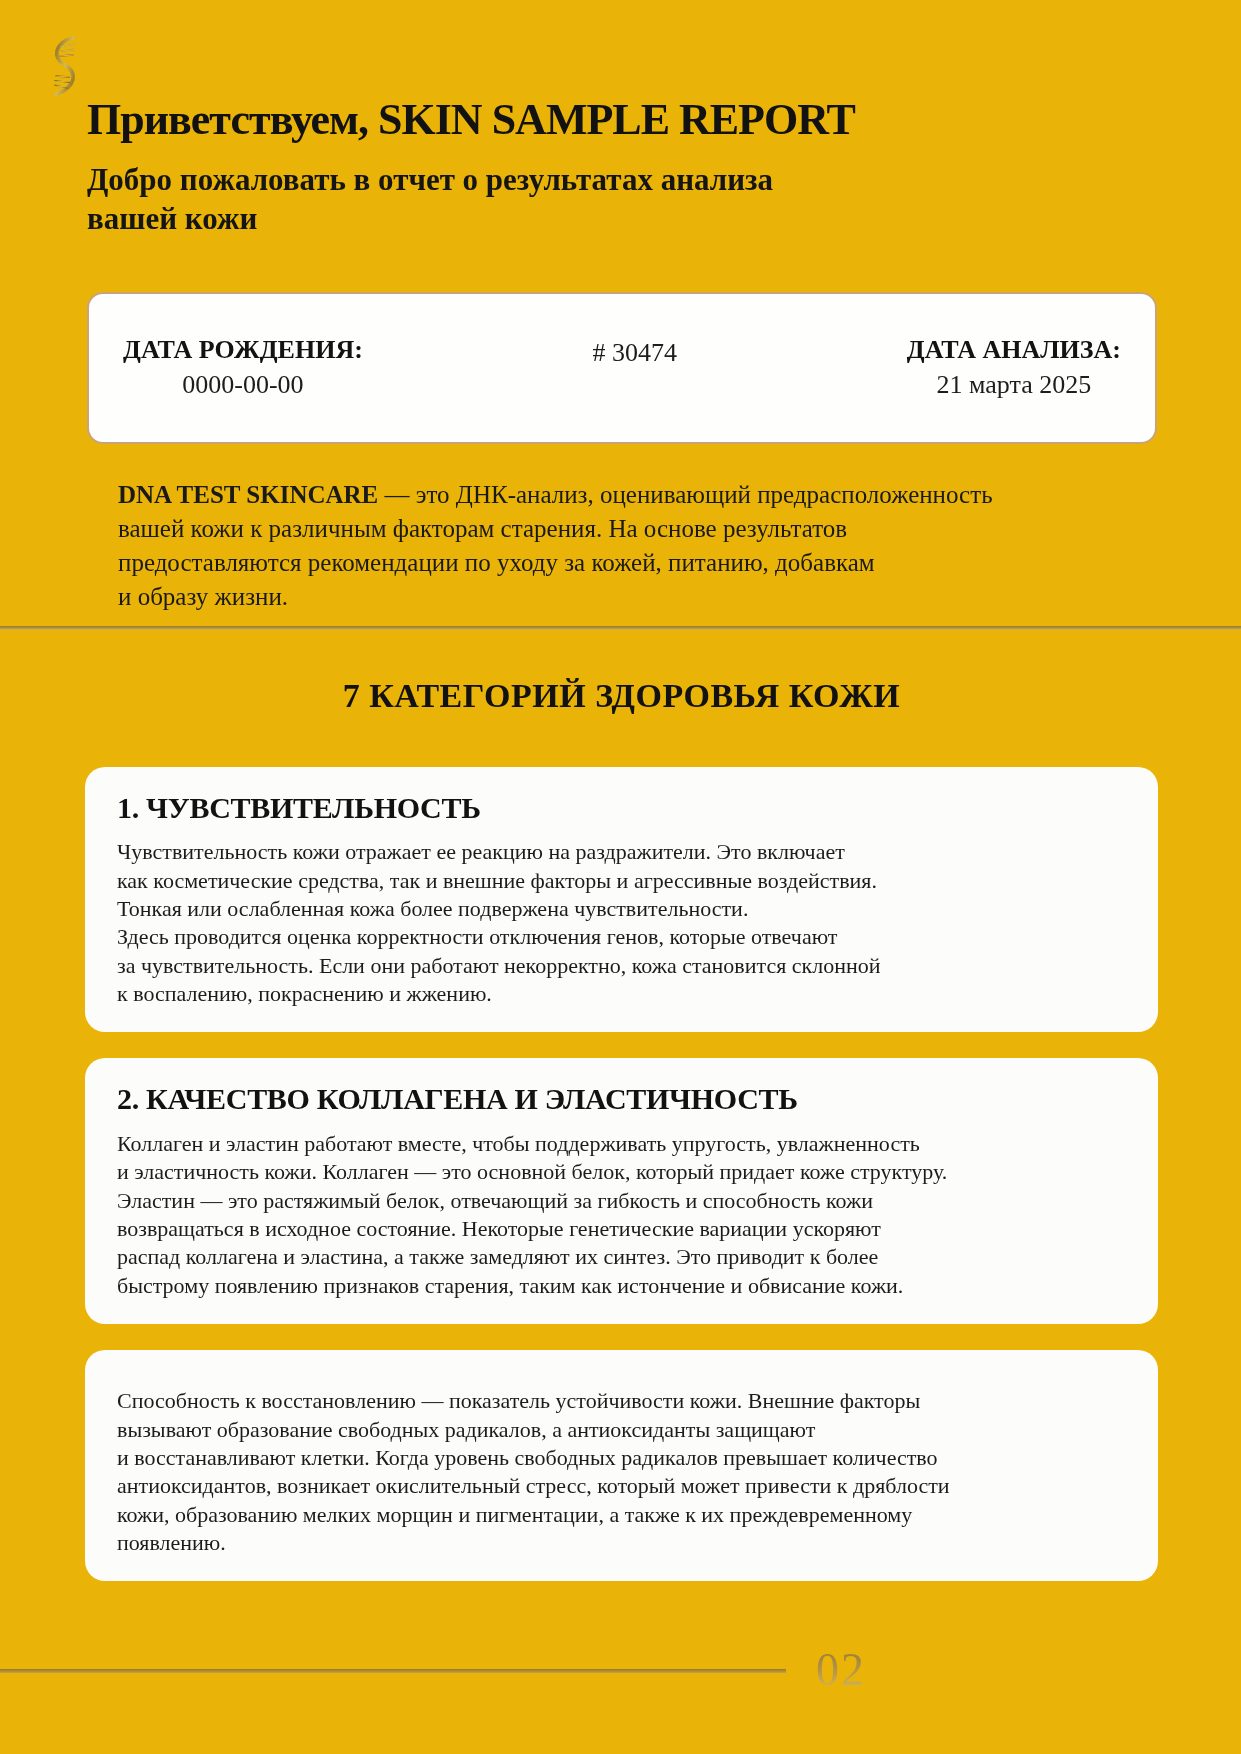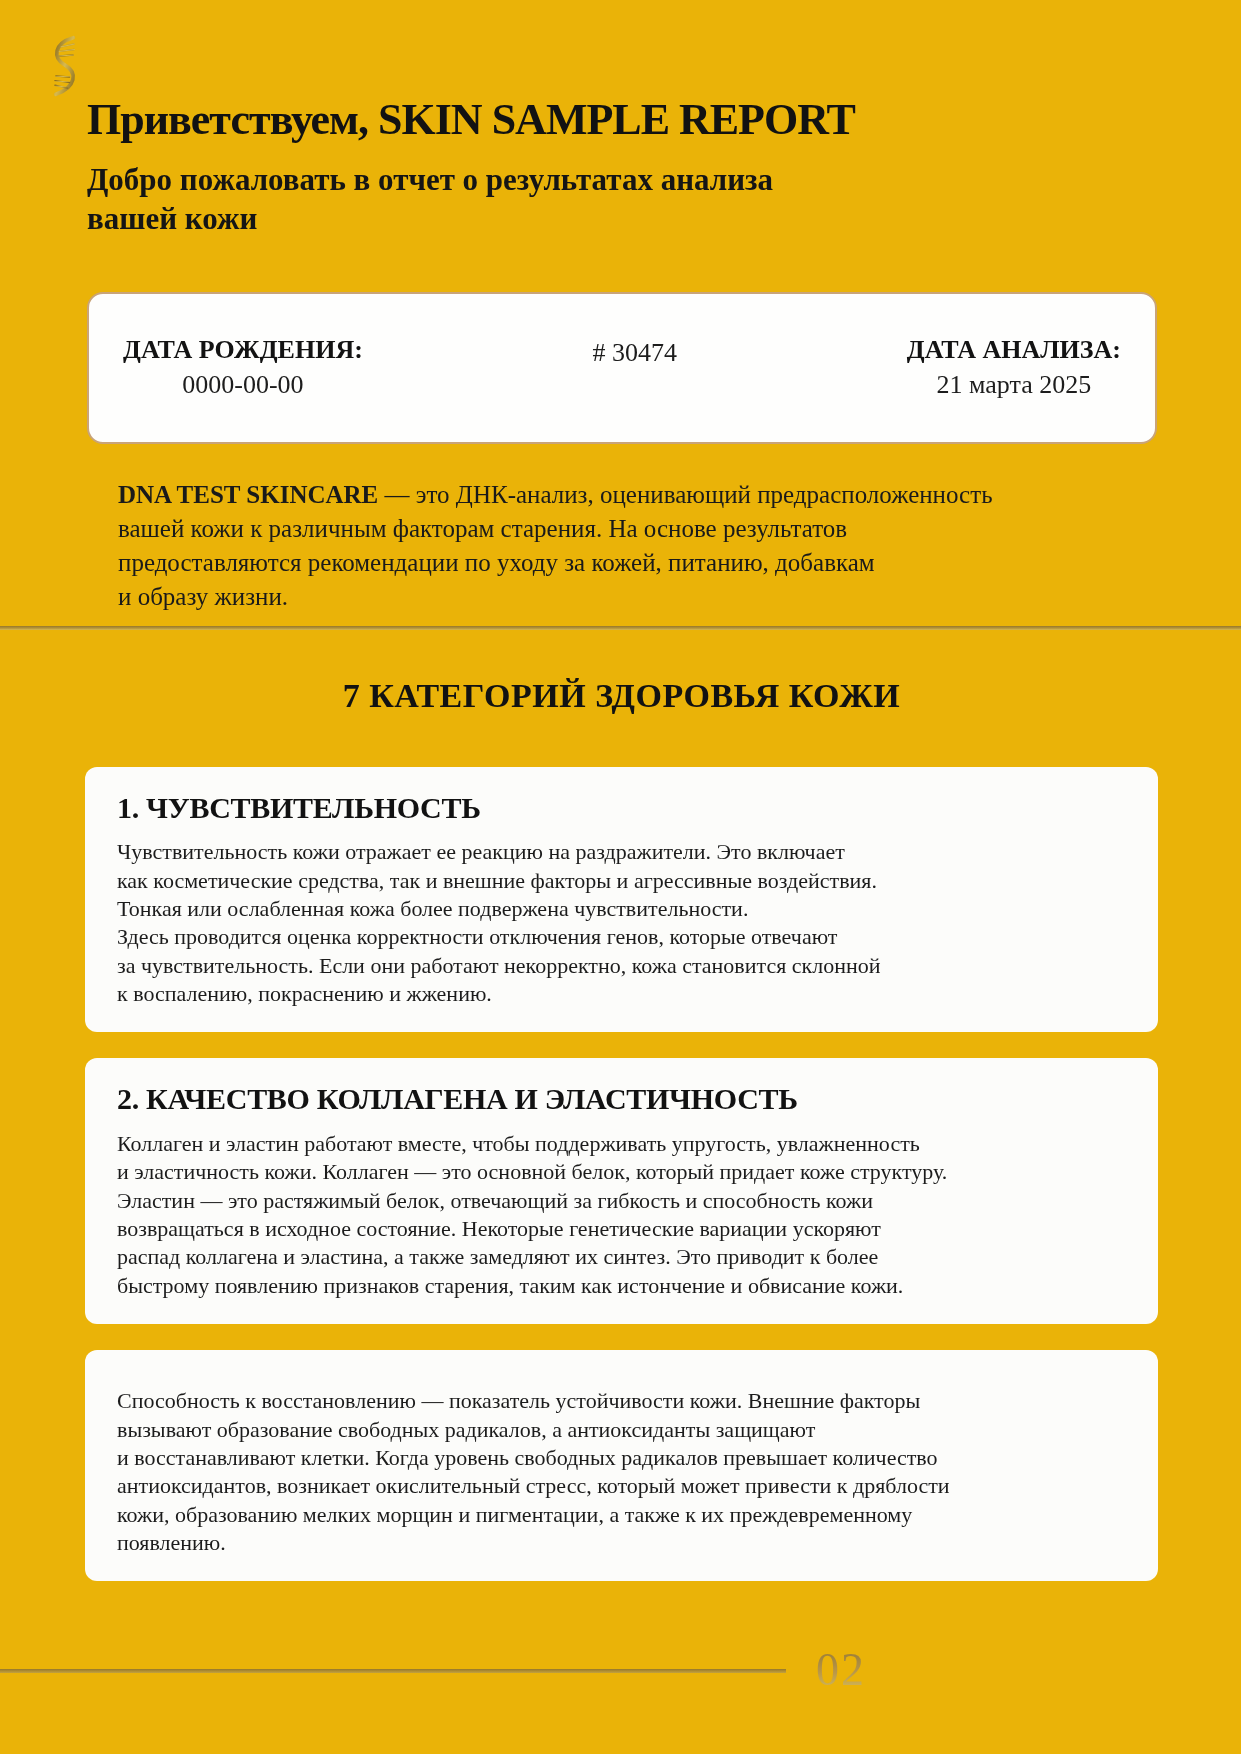--- a/index.html
+++ b/index.html
@@ -83,21 +83,21 @@
     text-align: center;
     font-size: 34px;
     font-weight: 800;
     letter-spacing: 0.5px;
     line-height: 1.2;
     color: #121212;
   }
   .card {
     margin-top: 26px;
     background: #FCFCFA;
-    border-radius: 12px;
+    border-radius: 20px;
     padding: 24px 32px 24px 32px;
   }
   .card.first { margin-top: 50px; }
   .card-title {
     font-size: 30px;
     font-weight: 800;
     letter-spacing: -0.3px;
     line-height: 1.15;
     white-space: pre-line;
     color: #121212;

